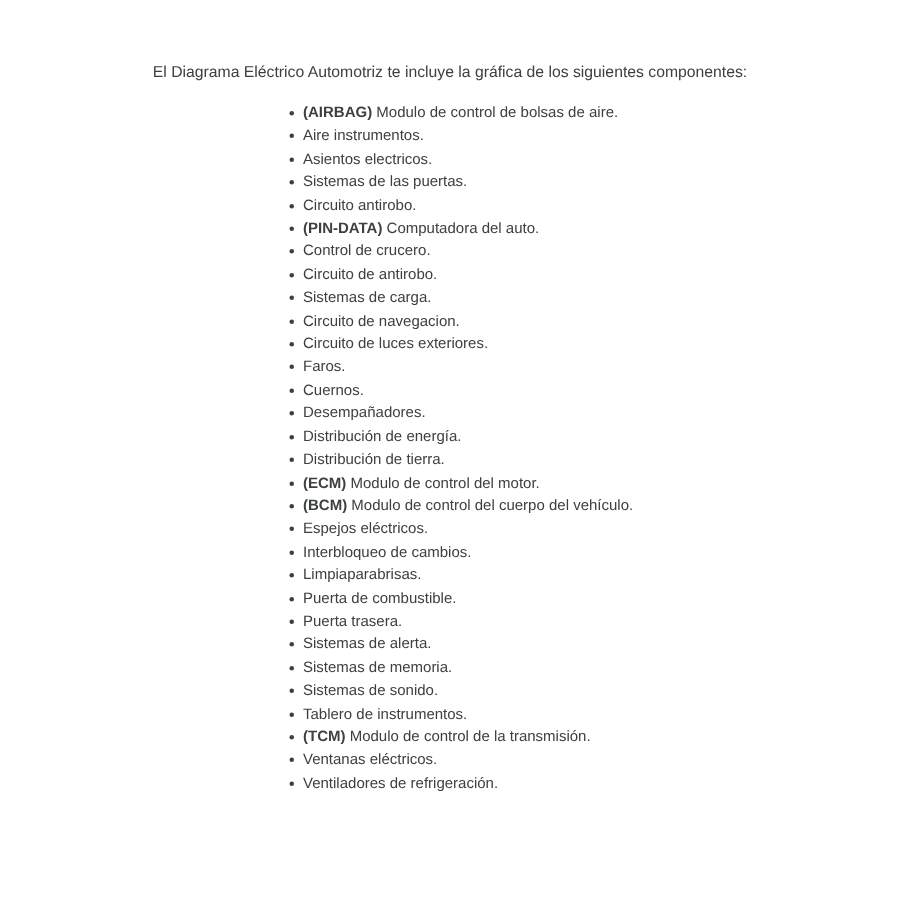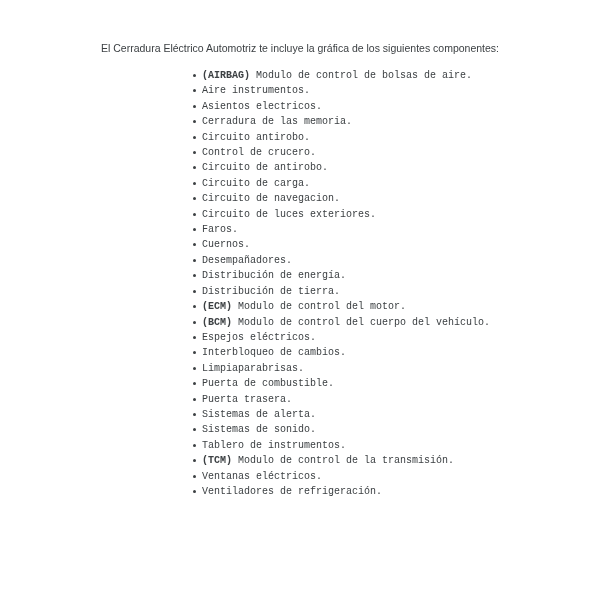--- a/index.html
+++ b/index.html
@@ -32,21 +32,20 @@
   }
   .title strong {
     font-weight: 400;
   }
   ul.components {
     list-style: none;
     margin: 12px 0 0 202px;
     padding: 0;
     position: relative;
     z-index: 1;
-    font-family: Liberation Mono, monospace;
   }
   ul.components li {
     font-size: 10px;
     line-height: 15.4px;
     position: relative;
     white-space: nowrap;
   }
   ul.components li::before {
     content: "";
     position: absolute;
@@ -60,48 +59,50 @@
   ul.components li strong {
     font-weight: 700;
   }
 </style>
 </head>
 <body>
 
 <div class="page">
 
   <div class="title">
-    <span>El Cerradura Eléctrico Automotriz</span>
+    <span>El Diagrama Eléctrico Automotriz</span>
     <strong>te incluye la gráfica de los siguientes componentes:</strong>
   </div>
 
   <ul class="components">
       <li><strong>(AIRBAG)</strong> Modulo de control de bolsas de aire.</li>
       <li>Aire instrumentos.</li>
       <li>Asientos electricos.</li>
-      <li>Cerradura de las memoria.</li>
+      <li>Sistemas de las puertas.</li>
       <li>Circuito antirobo.</li>
+      <li><strong>(PIN-DATA)</strong> Computadora del auto.</li>
       <li>Control de crucero.</li>
       <li>Circuito de antirobo.</li>
-      <li>Circuito de carga.</li>
+      <li>Sistemas de carga.</li>
       <li>Circuito de navegacion.</li>
       <li>Circuito de luces exteriores.</li>
       <li>Faros.</li>
       <li>Cuernos.</li>
       <li>Desempañadores.</li>
       <li>Distribución de energía.</li>
       <li>Distribución de tierra.</li>
       <li><strong>(ECM)</strong> Modulo de control del motor.</li>
       <li><strong>(BCM)</strong> Modulo de control del cuerpo del vehículo.</li>
       <li>Espejos eléctricos.</li>
       <li>Interbloqueo de cambios.</li>
       <li>Limpiaparabrisas.</li>
       <li>Puerta de combustible.</li>
       <li>Puerta trasera.</li>
       <li>Sistemas de alerta.</li>
+      <li>Sistemas de memoria.</li>
       <li>Sistemas de sonido.</li>
       <li>Tablero de instrumentos.</li>
       <li><strong>(TCM)</strong> Modulo de control de la transmisión.</li>
       <li>Ventanas eléctricos.</li>
       <li>Ventiladores de refrigeración.</li>
     </ul>
 
 </div>
 
 </body></html>

